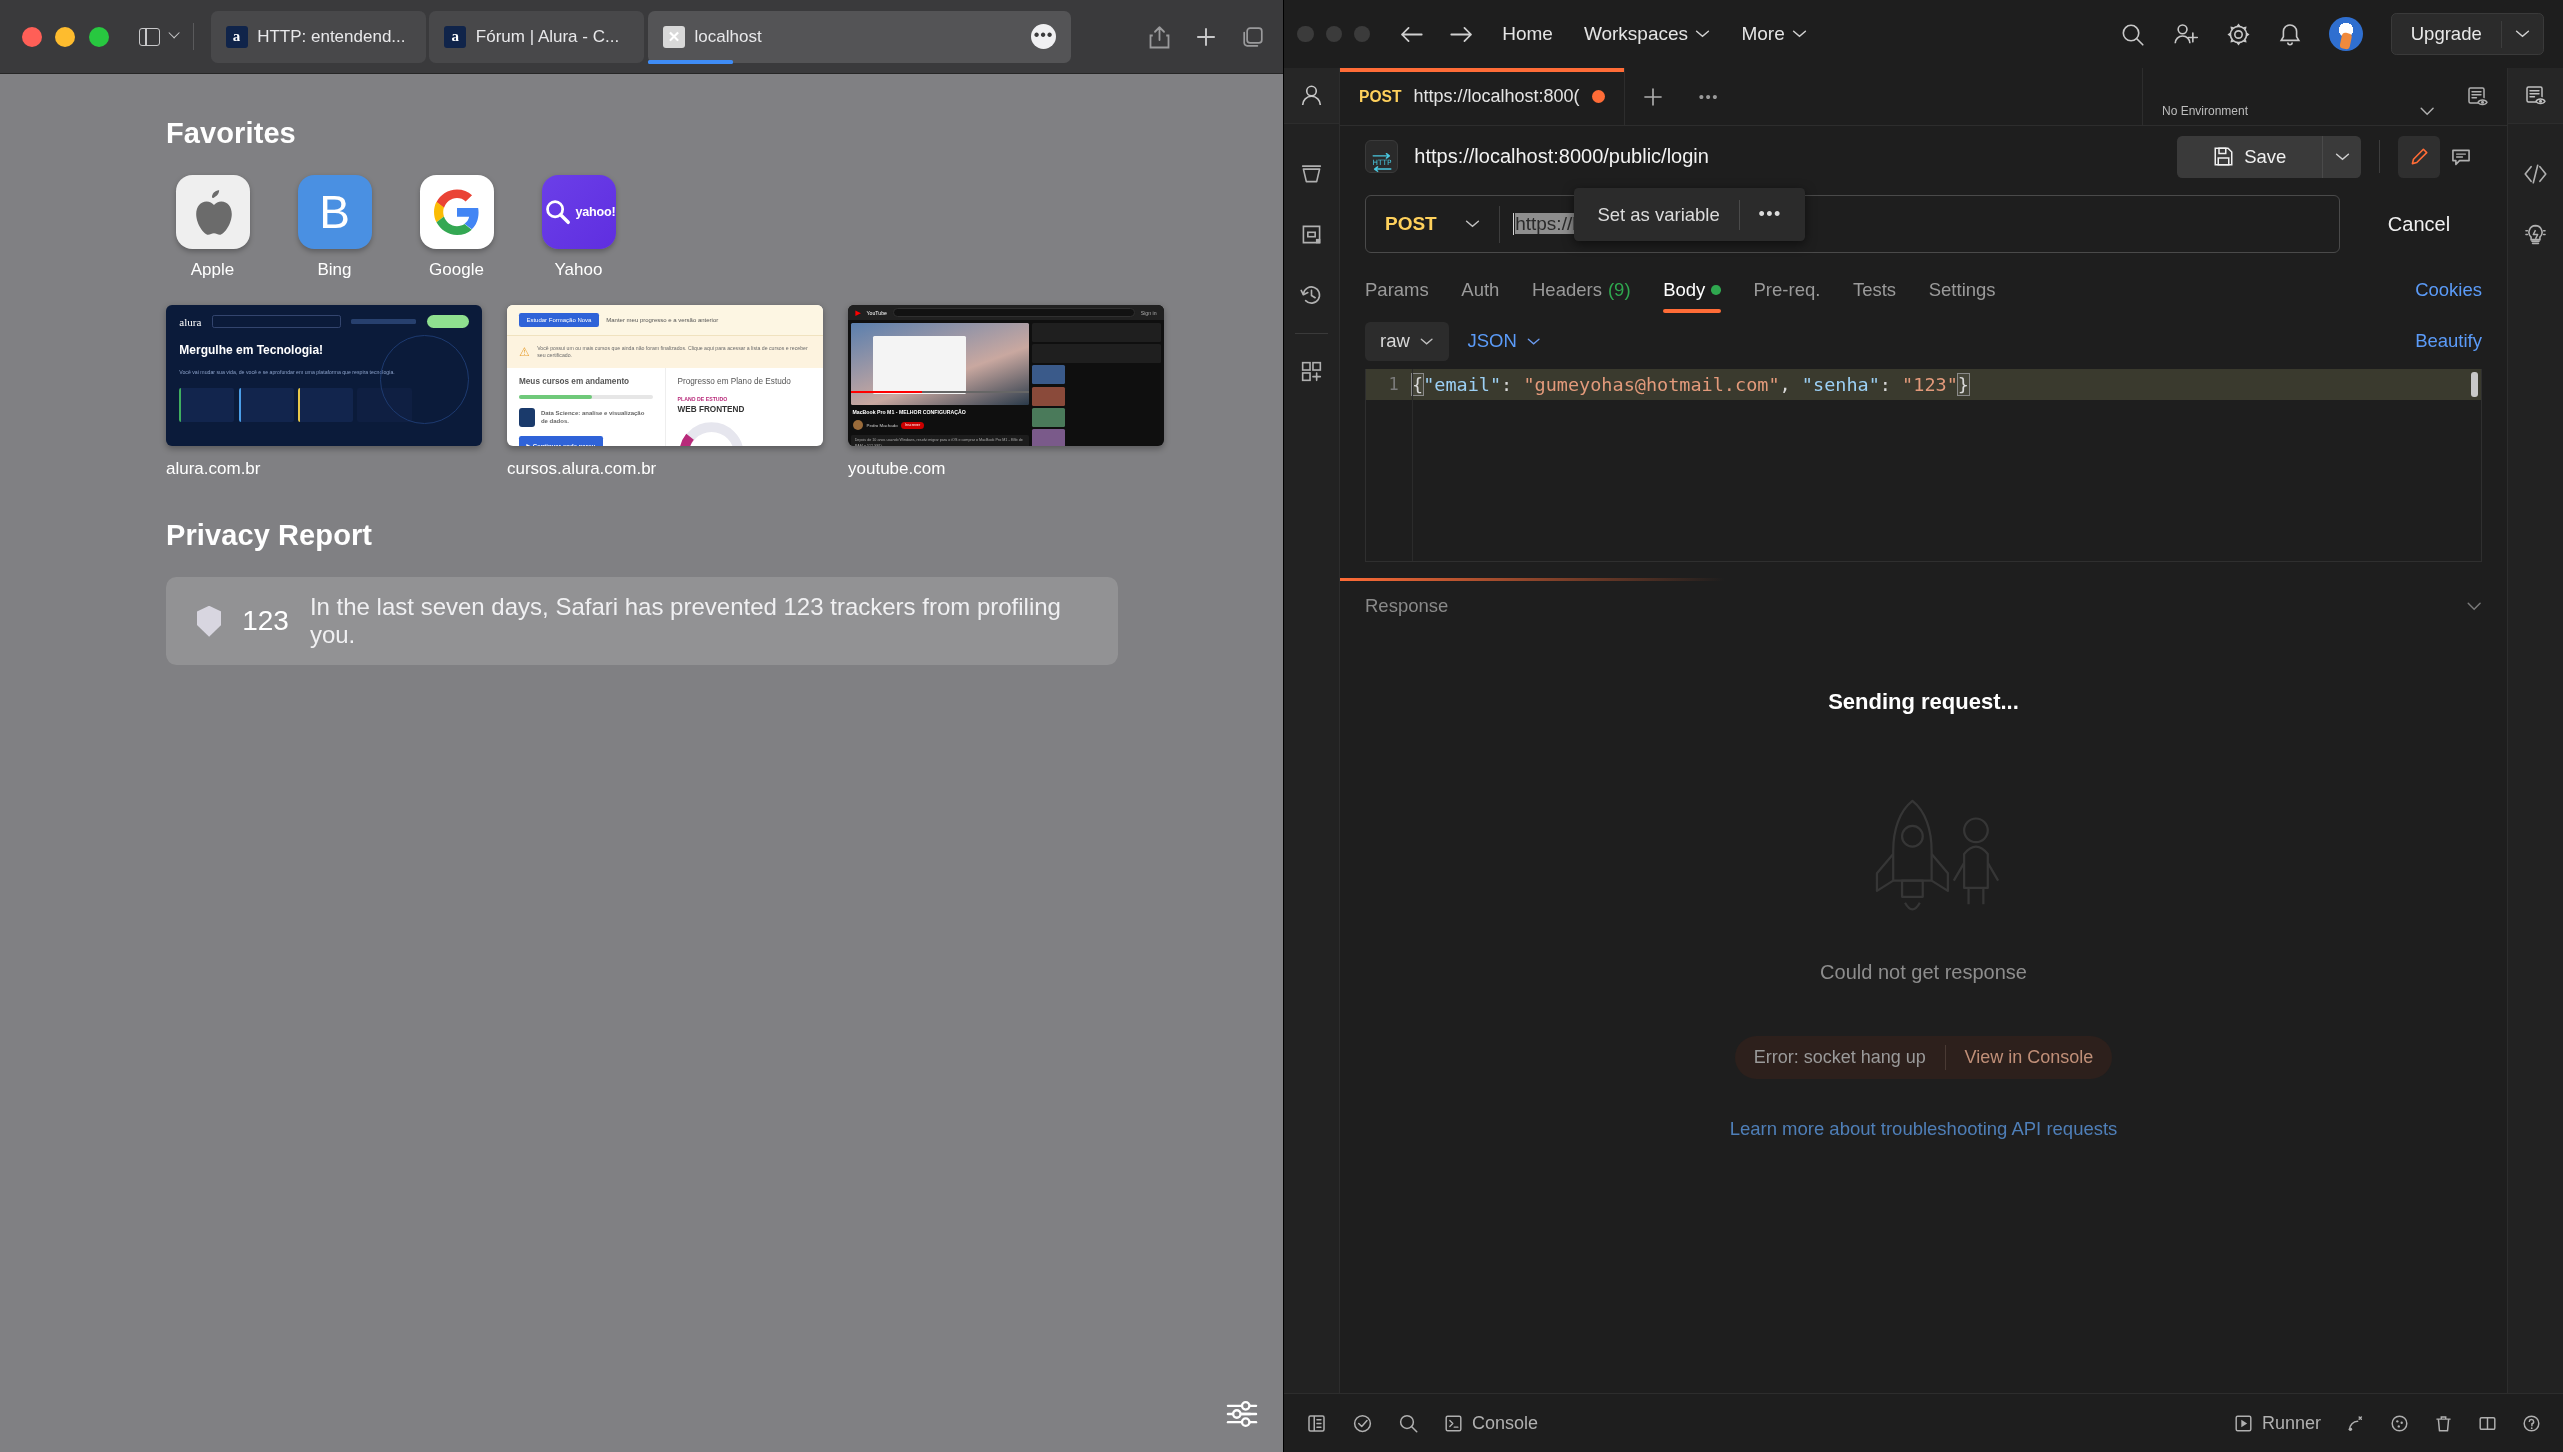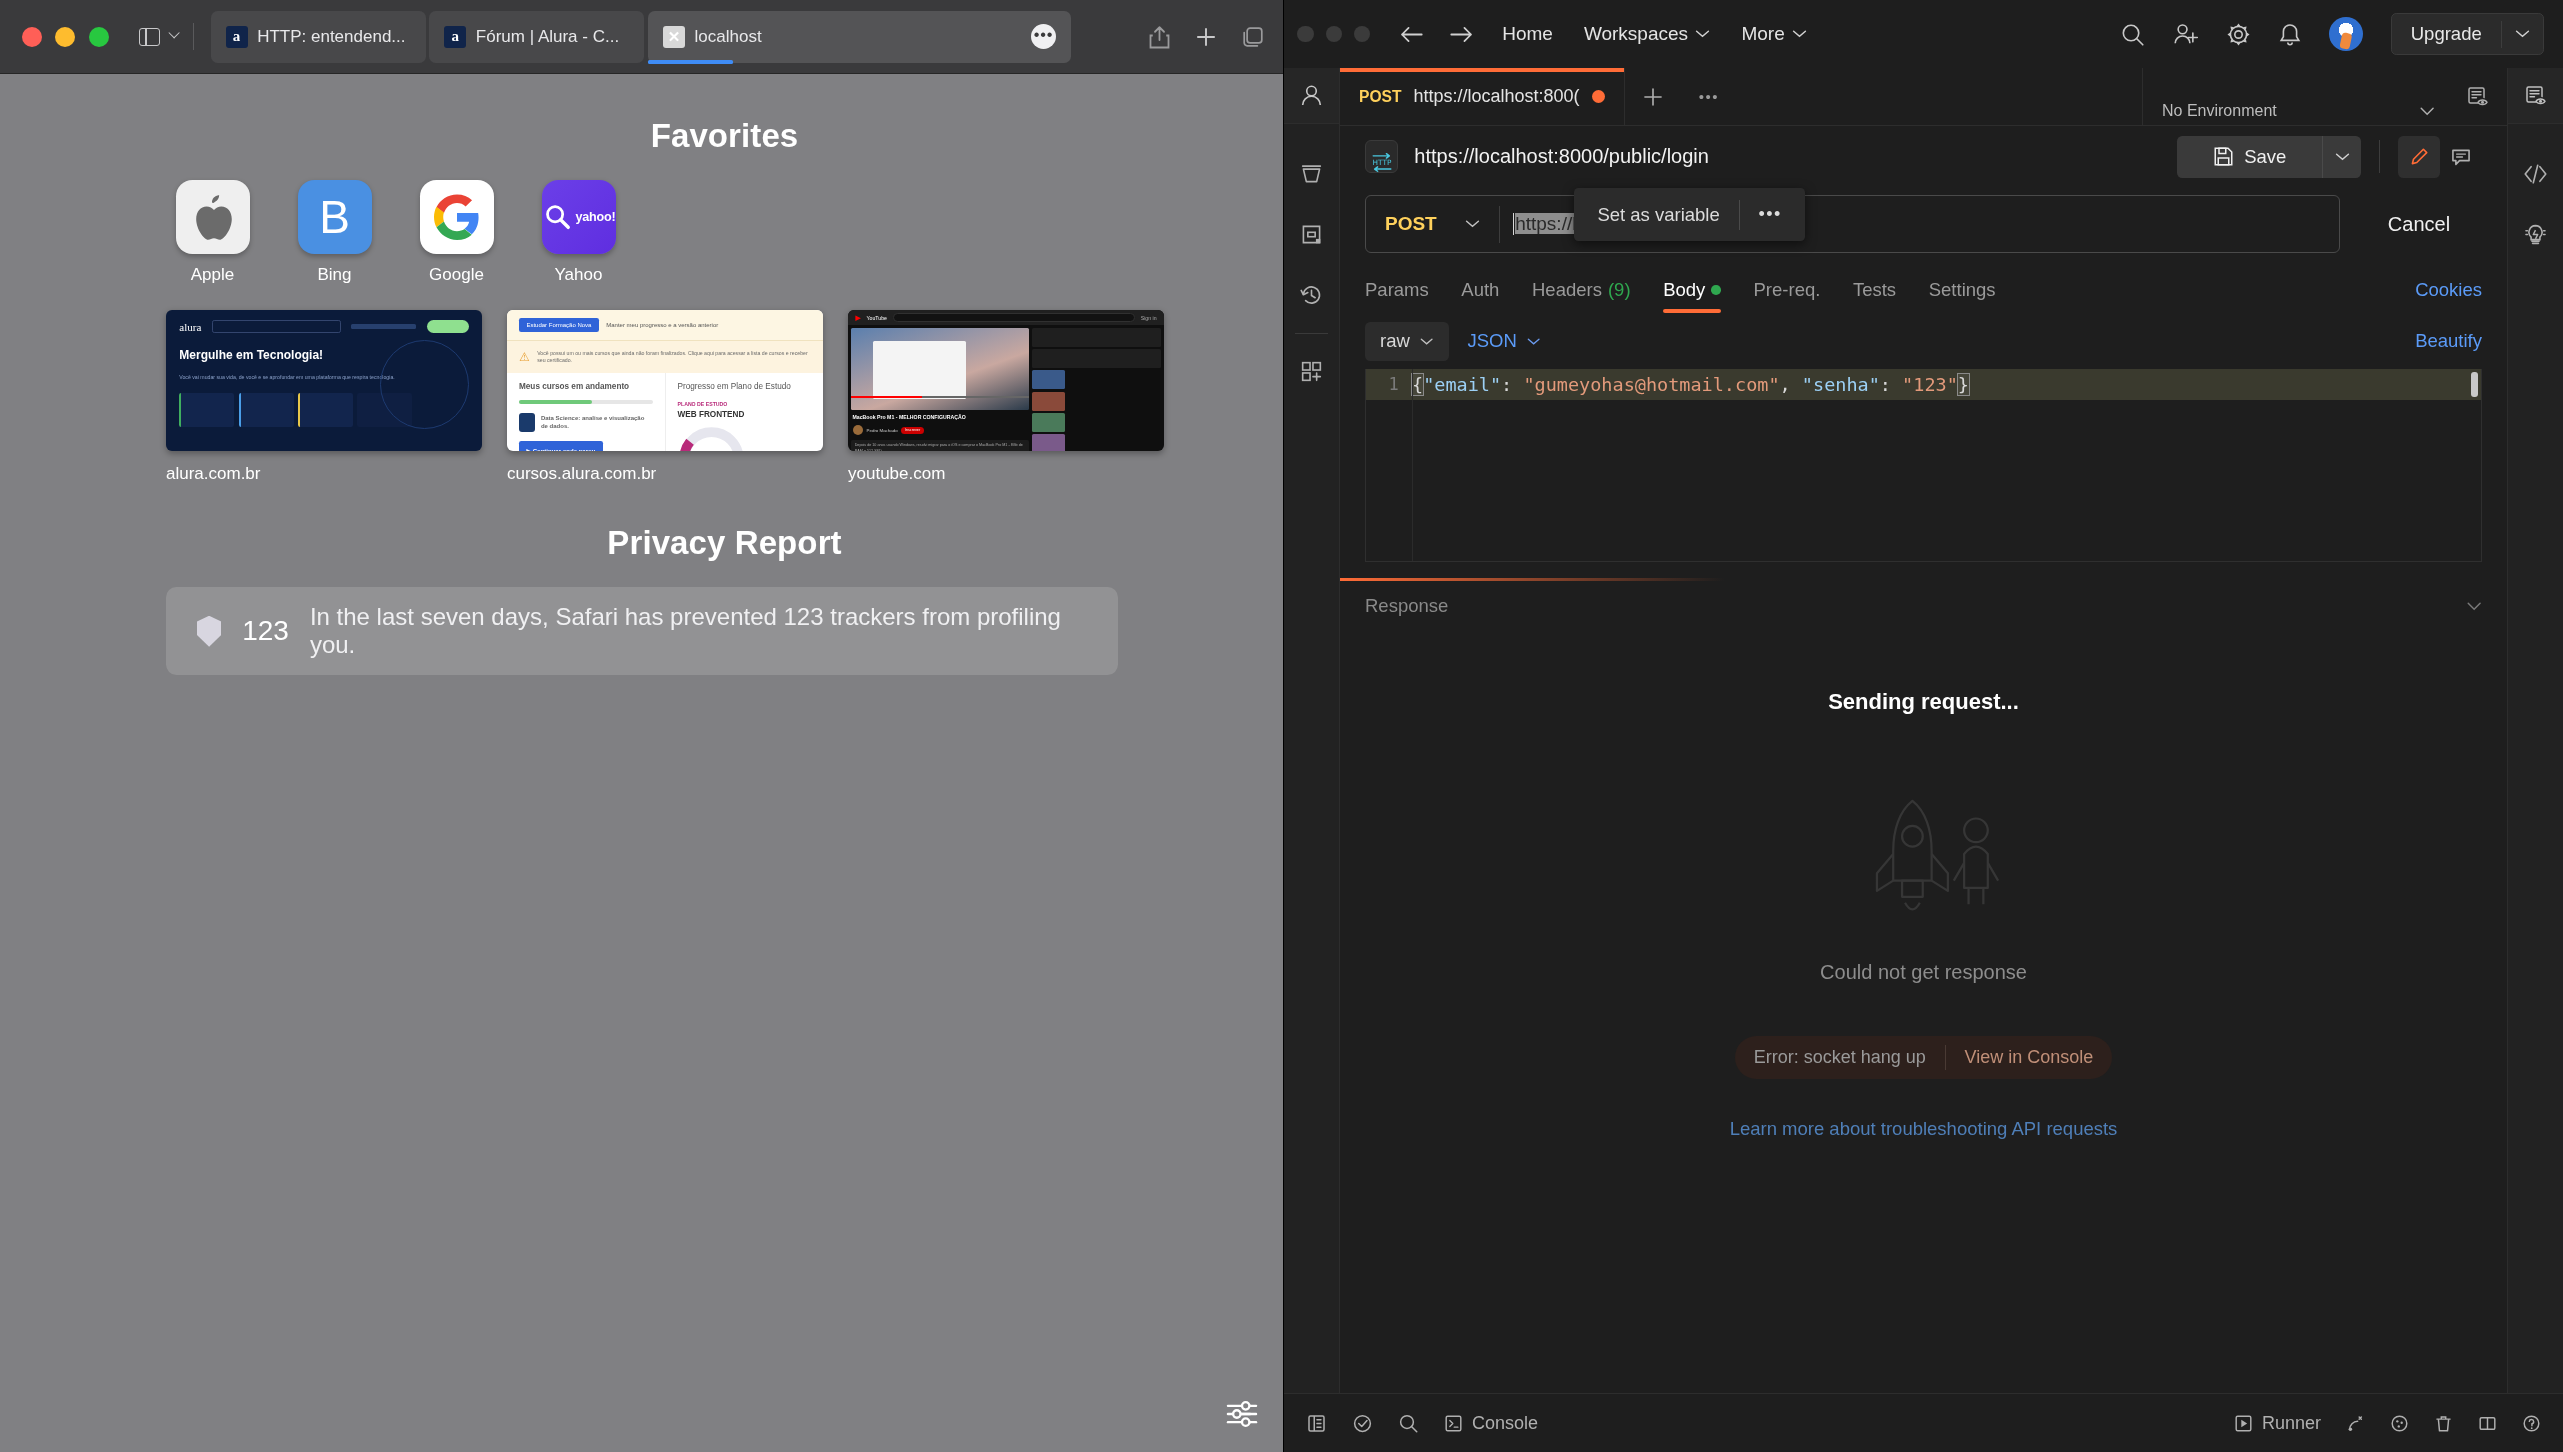--- a/index.html
+++ b/index.html
@@ -73,21 +73,21 @@
     margin-left: auto; width: 25px; height: 25px; border-radius: 50%;
     background: #f0f0f2; color: #3a3a3c; display: flex; align-items: center;
     justify-content: center; font-size: 16.3px; line-height: 0; letter-spacing: 0.7px;
     padding-bottom: 5.2px;
   }
   .chrome-right { margin-left: auto; display: flex; align-items: center; gap: 25px; }
   .ci { color: #c8c8ca; display: flex; align-items: center; justify-content: center; }
 
   .safari-body { height: 1378px; background: #808083; position: relative; overflow: hidden; }
   .start-page { padding: 43px 0 0 166px; }
-  .sect-title { color: #ffffff; font-size: 33px; font-weight: bold; letter-spacing: 0.1px; text-align: center; }
+  .sect-title { color: #ffffff; font-size: 29px; font-weight: bold; letter-spacing: 0.1px; }
 
   .fav-row { display: flex; gap: 29px; margin-top: 25px; }
   .fav-item { width: 93px; display: flex; flex-direction: column; align-items: center; }
   .fav-tile {
     width: 74px; height: 74px; border-radius: 16.3px;
     display: flex; align-items: center; justify-content: center;
     box-shadow: 0 2.2px 5.2px rgba(0,0,0,.25);
     overflow: hidden;
   }
   .fav-label { margin-top: 11px; color: #fff; font-size: 17px; }
@@ -179,21 +179,21 @@
     padding: 0 19px; min-width: 230px; background: #1e1e1e;
     border-right: 0.7px solid #2d2d2d;
   }
   .req-tab .topbar { position: absolute; left: 0; right: 0; top: 0; height: 3.7px; background: #ff6c37; }
   .req-method { color: #ffd15c; font-size: 15.6px; font-weight: bold; }
   .req-name { color: #e4e4e4; font-size: 18px; white-space: nowrap; overflow: hidden; text-overflow: ellipsis; max-width: 185px;}
   .req-dot { width: 13.3px; height: 13.3px; border-radius: 50%; background: #ff6c37; flex: 0 0 13.3px; }
   .tab-add { width: 56px; display: flex; align-items: center; justify-content: center; }
   .tab-dots { width: 56px; display: flex; align-items: center; justify-content: center; color: #9a9a9a; letter-spacing: 1.5px; font-size: 15px;}
   .env-zone { margin-left: auto; display: flex; align-items: center; gap: 0; padding-right: 6px; border-left: 0.7px solid #2d2d2d;}
-  .env-select { display: flex; align-items: center; justify-content: space-between; width: 311px; padding: 0 19px; color: #bdbdbd; font-size: 16px; margin-top: 29px;}
+  .env-select { display: flex; align-items: center; justify-content: space-between; width: 311px; padding: 0 19px; color: #bdbdbd; font-size: 12px; margin-top: 29px;}
   .env-eye { width: 47px; display: flex; align-items: center; justify-content: center; }
 
   .pm-reqhead { height: 61px; display: flex; align-items: center; padding: 0 25px; gap: 16.3px; }
   .http-badge {
     width: 33px; height: 33px; border-radius: 6px; background: #2a2a2a;
     display: flex; align-items: flex-end; justify-content: center;
     border: 0.7px solid #3a3a3a;
   }
   .req-title { color: #f2f2f2; font-size: 20px; }
   .head-right { margin-left: auto; display: flex; align-items: center; gap: 0; }

